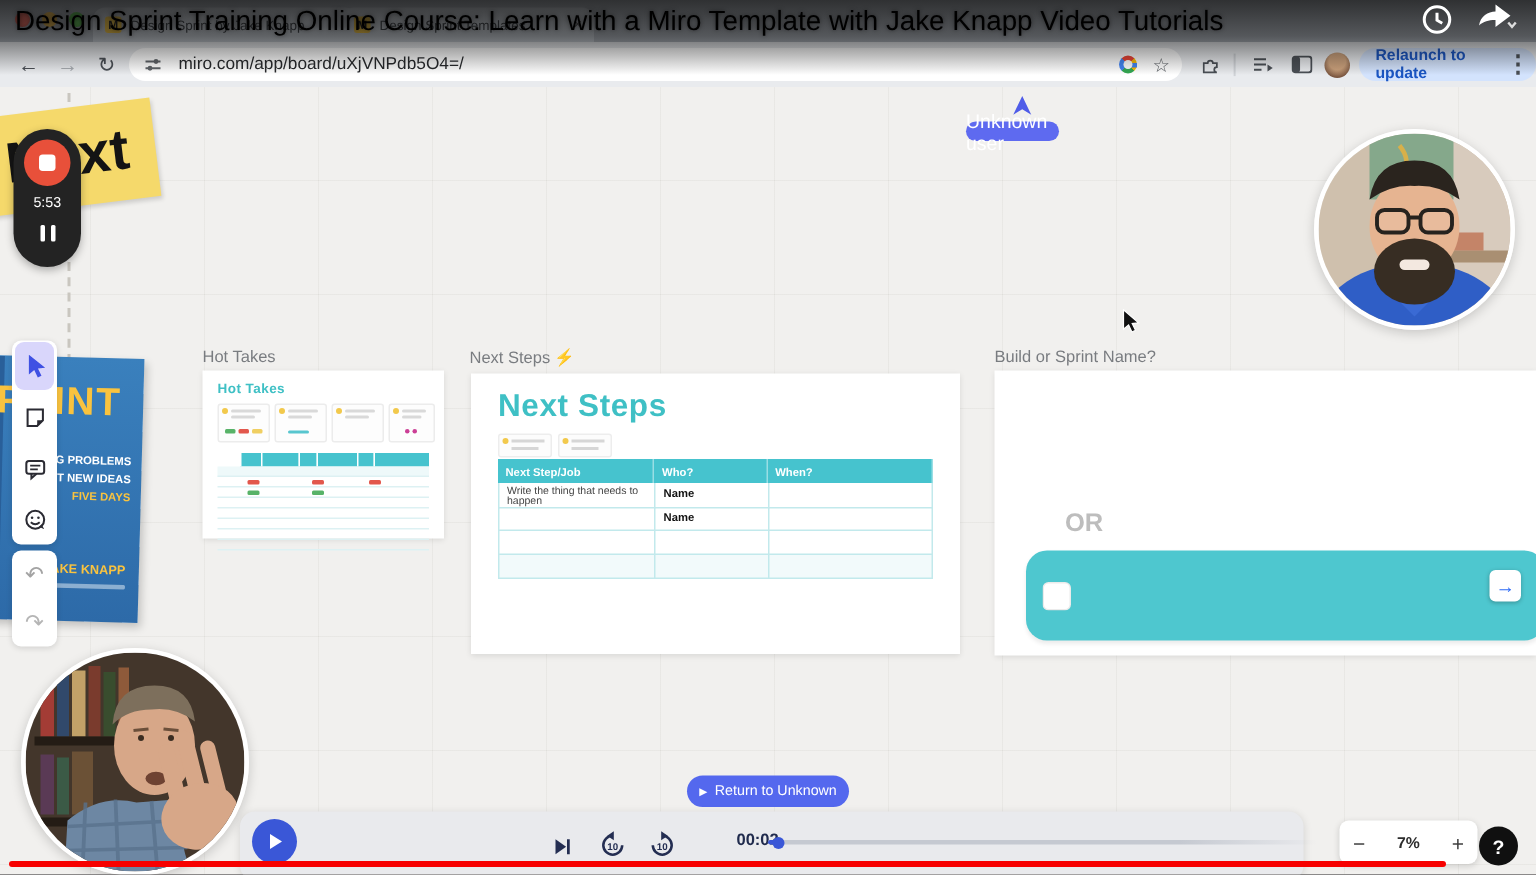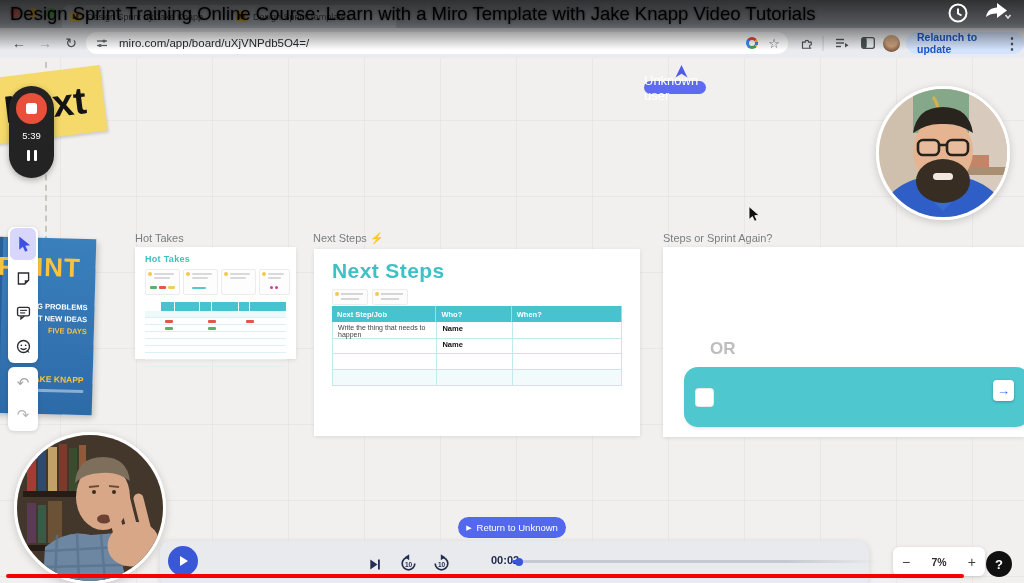--- a/index.html
+++ b/index.html
@@ -211,21 +211,21 @@
     <div class="dash"></div>
 
     <div class="sticky">
       <span>Next</span>
     </div>
 
     <div class="recorder">
       <div class="recstop">
           <i></i>
         </div>
-      <div class="rectime">5:39</div>
+      <div class="rectime">5:53</div>
       <div class="recpause">
           <i></i>
           <i></i>
         </div>
     </div>
 
     <div class="book">
       <span class="spine"></span>
       <div class="booktitle">SPRINT</div>
       <div class="bookline" style="top:64px">BIG PROBLEMS</div>
@@ -268,21 +268,21 @@
     <div class="toolpanel" style="top:309px;height:64px">
       <div class="tslot" style="color:#a3a3a3;font-size:15px">↶</div>
       <div class="tslot" style="color:#b5b5b5;font-size:15px">↷</div>
     </div>
 
     <div class="framelabel" style="left:135px;top:174px">Hot Takes</div>
     <div class="framelabel" style="left:313px;top:174px">
       <span>Next Steps</span>
       <span style="color:#f2c12e">⚡</span>
     </div>
-    <div class="framelabel" style="left:663px;top:174px">Steps or Sprint Again?</div>
+    <div class="framelabel" style="left:663px;top:174px">Build or Sprint Name?</div>
 
     <div class="card" style="left:135px;top:189px;width:161px;height:112px">
       <div class="httitle">Hot Takes</div>
       <div class="minicard" style="left:10px">
           <span class="ic"></span>
           <span class="l1"></span>
           <span class="l2"></span>
         <span class="chip" style="left:4px;top:16px;width:7px;height:3px;background:#58b368"></span>
         <span class="chip" style="left:13px;top:16px;width:7px;height:3px;background:#e2574c"></span>
         <span class="chip" style="left:22px;top:16px;width:7px;height:3px;background:#f0cf62"></span>

